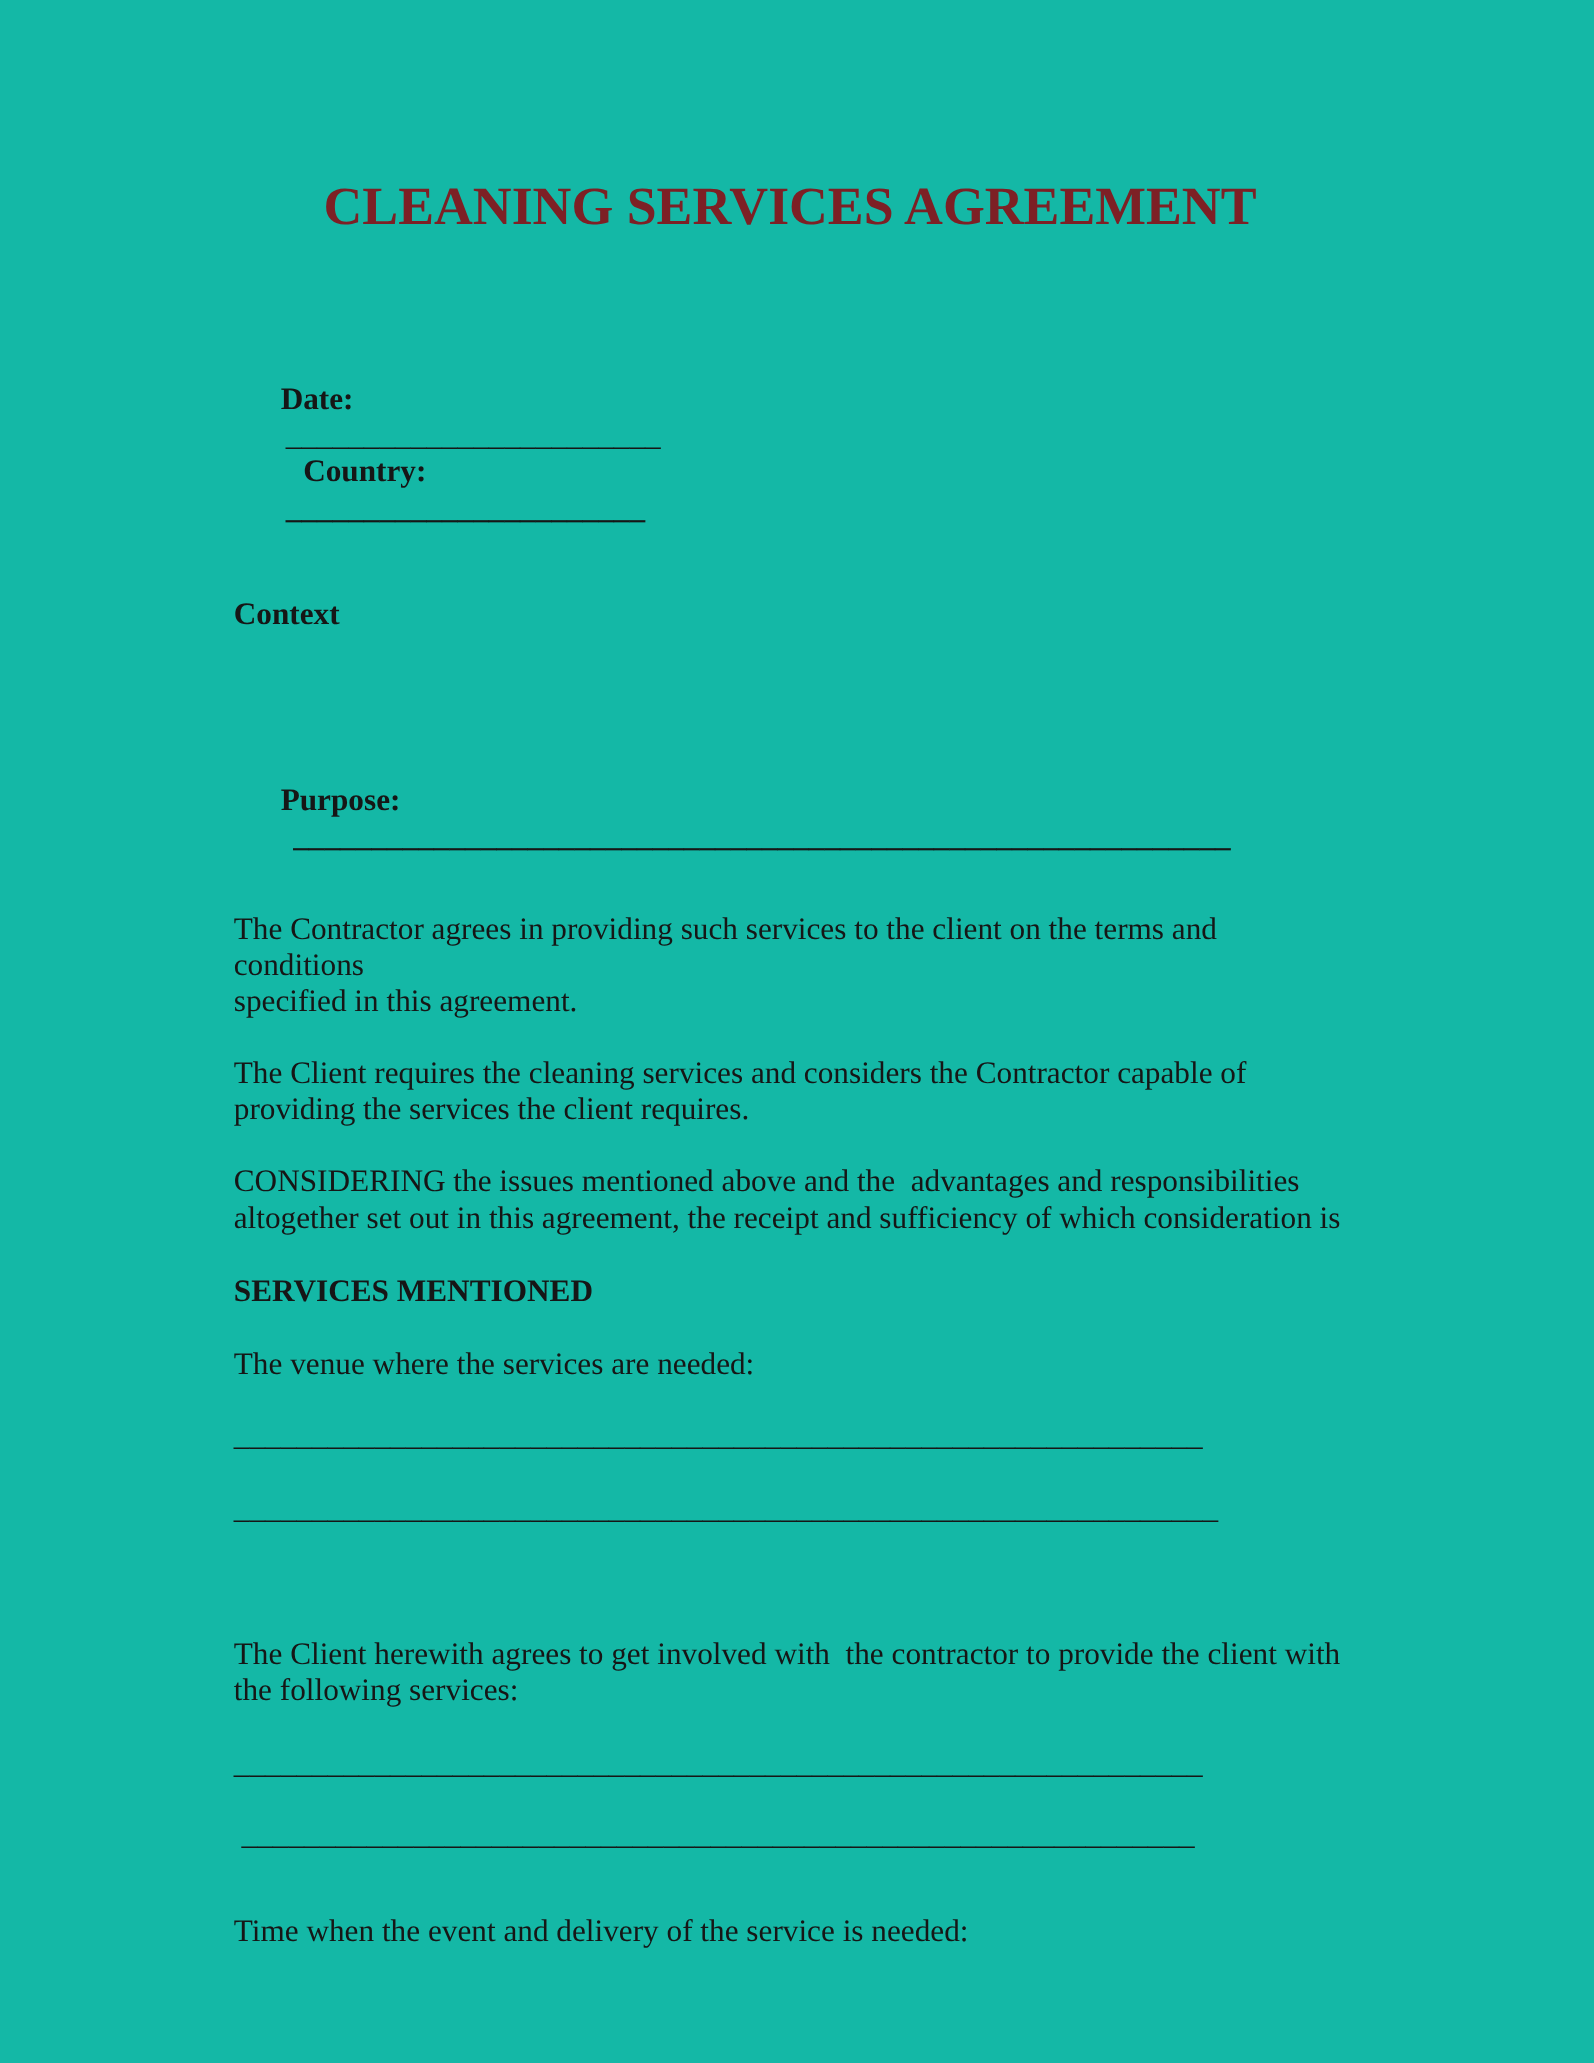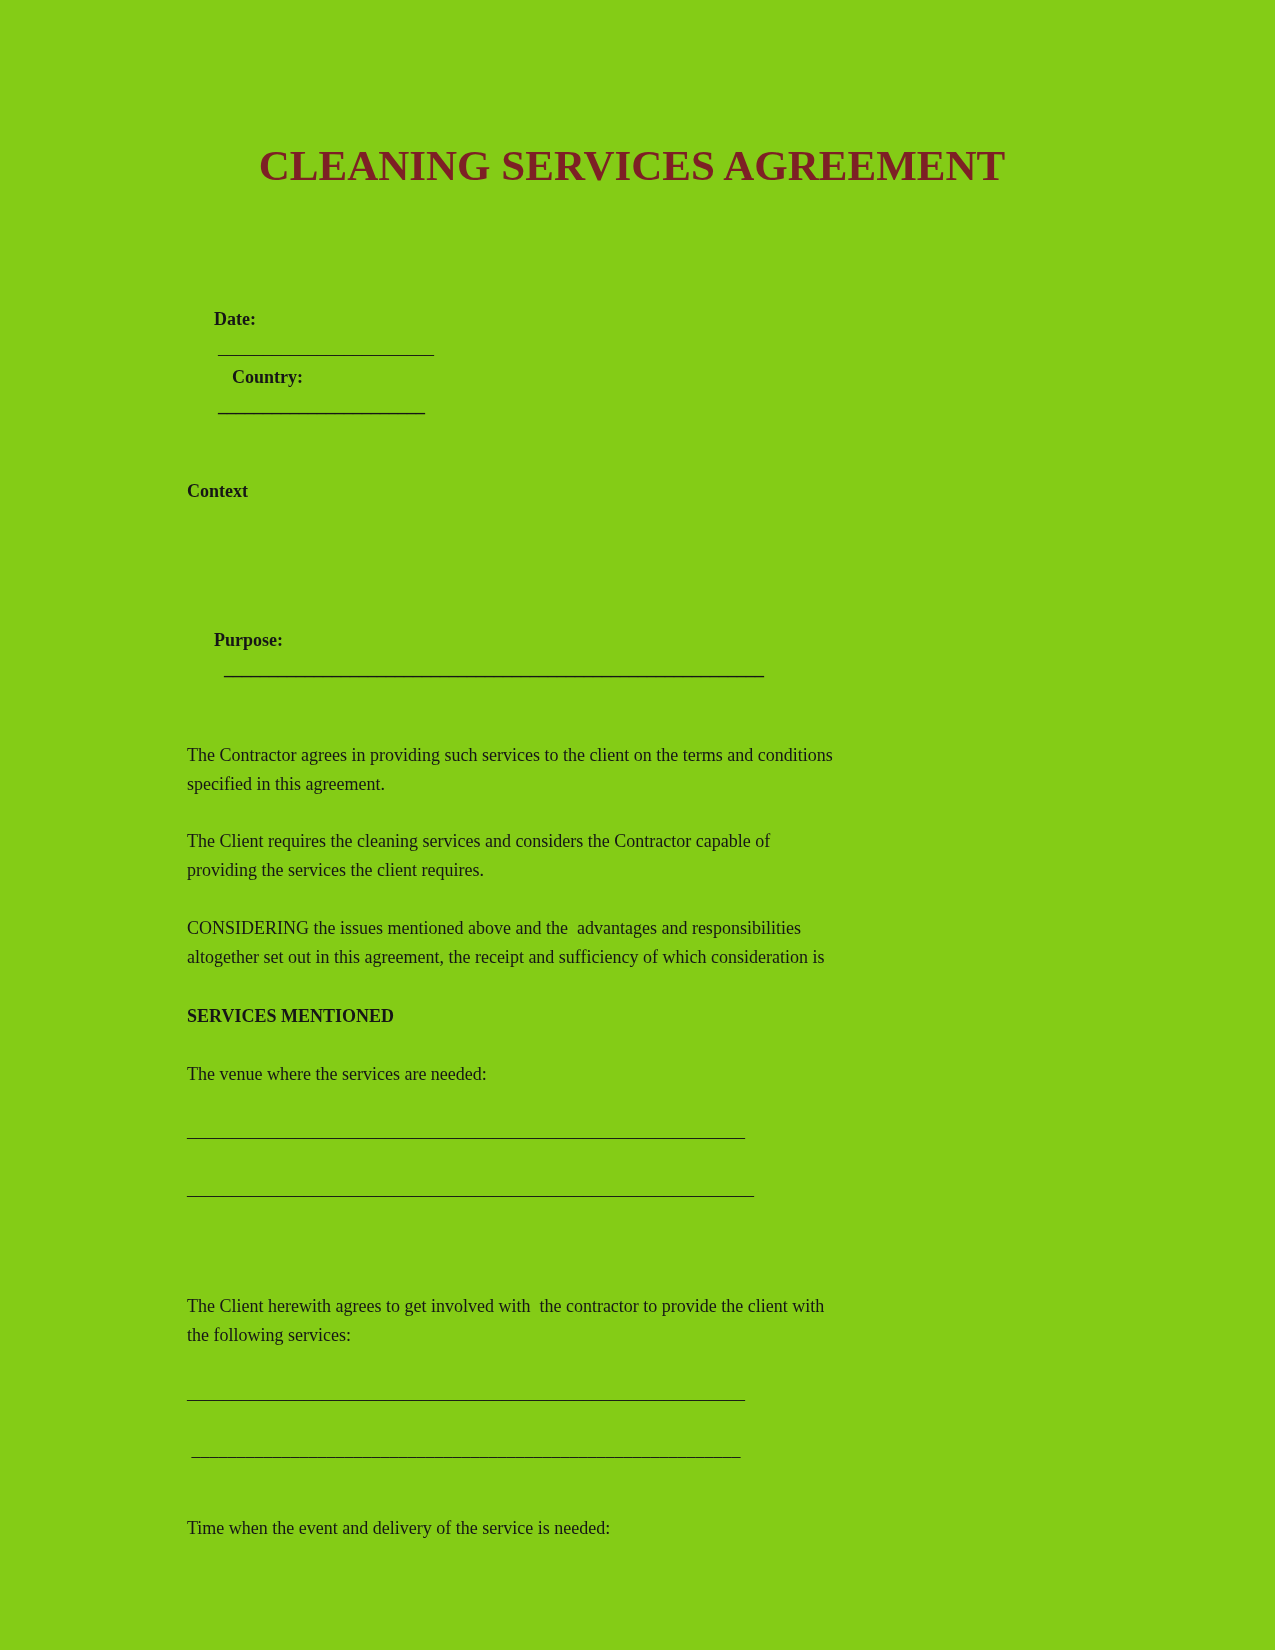--- a/index.html
+++ b/index.html
@@ -1,48 +1,48 @@
 <!DOCTYPE html>
 <html style="--title-color: #7d2025;"><head>
 <meta charset="utf-8">
 <style>
   html, body { margin: 0; padding: 0; background: #ffffff; }
   .page {
     position: relative;
     width: 1275px;
     height: 1650px;
-    background: #84cc16;
+    background: #14b8a6;
     font-family: "Liberation Serif", "DejaVu Serif", serif;
     color: #161616;
     overflow: hidden;
   }
   .content {
     position: absolute;
     left: 187px;
     top: 0;
     width: 890px;
   }
   .line {
-    font-size: 18px;
+    font-size: 25px;
     line-height: 29px;
     white-space: pre-wrap;
   }
   .b { font-weight: bold; }
   .doc-title {
     margin-top: 140px;
     font-size: 43px;
     line-height: 52px;
     font-weight: bold;
     text-align: center;
     color: var(--title-color, #7d2025);
   }
   .date-row      { margin-top: 84px; }
   .purpose-row   { margin-top: 91px; }
   .context-head  { margin-top: 27px; }
-  .p1            { margin-top: 28px; }
+  .p1            { margin-top: 16px; }
   .p2            { margin-top: 28px; }
   .p3            { margin-top: 29px; }
   .services-head { margin-top: 30px; }
   .venue-prompt  { margin-top: 29px; }
   .venue-blank-1 { margin-top: 28px; }
   .venue-blank-2 { margin-top: 29px; }
   .client-para   { margin-top: 88px; font-family: Liberation Serif, serif; }
   .svc-blank-1   { margin-top: 29px; }
   .svc-blank-2   { margin-top: 28px; }
   .time-prompt   { margin-top: 49px; }

